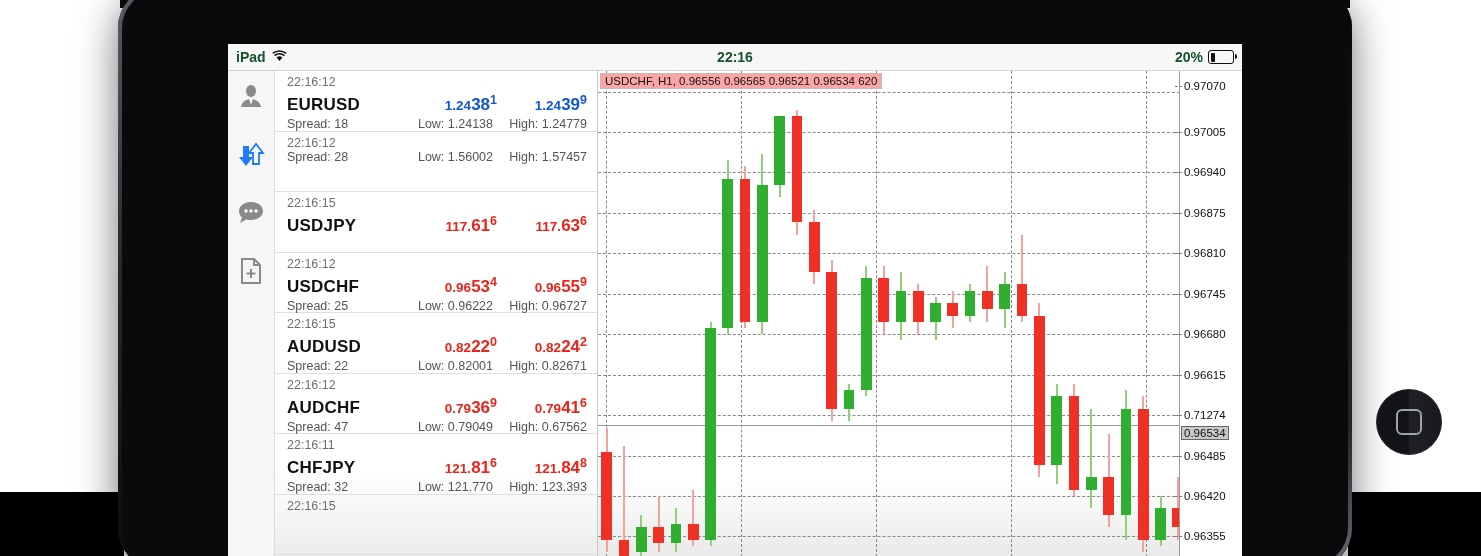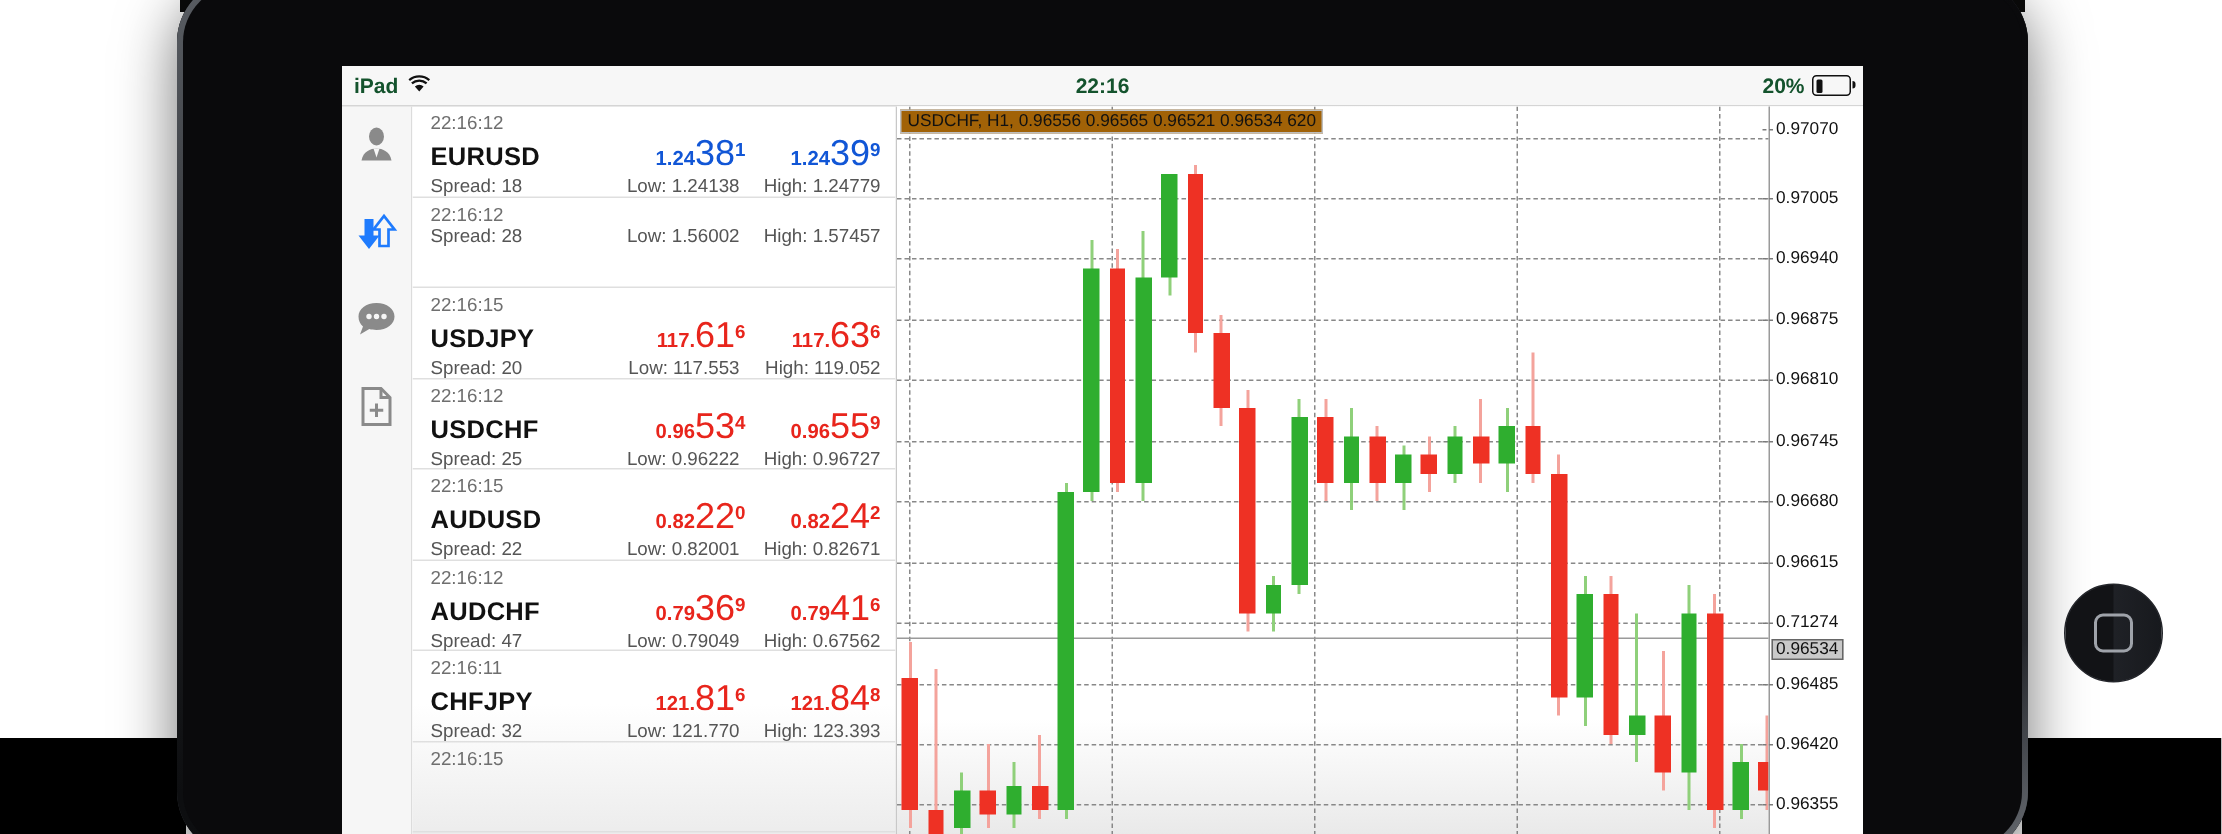--- a/index.html
+++ b/index.html
@@ -58,31 +58,31 @@
   .seg-item.active{background:#1f7bfd;color:#fff;}
   .tb-ico{color:#1f7bfd;display:flex;align-items:center;}
 
   #qlist{flex:1;overflow:hidden;background:linear-gradient(to bottom,#fff 82%,#ececec 100%);}
   .qrow{height:60.5px;border-bottom:1px solid #dfdfdf;padding:4px 10px 0 12px;box-sizing:border-box;position:relative;}
   .qtime{font-size:12.5px;color:#6f6f6f;line-height:14px;}
   .qmid{display:flex;align-items:baseline;line-height:22px;}
   .qsym{font-size:17px;font-weight:700;color:#111;letter-spacing:.2px;width:120px;}
   .qprice{flex:1;text-align:right;white-space:nowrap;}
   .p-int{font-size:13.5px;font-weight:700;}
-  .p-big{font-size:24px;font-weight:400;}
+  .p-big{font-size:17px;font-weight:700;}
   .p-sup{font-size:12.5px;font-weight:700;vertical-align:super;}
   .up{color:#1156d6;} .dn{color:#e8251c;}
   .qbot{display:flex;font-size:12.5px;color:#555;line-height:15px;}
   .qspread{width:120px;}
   .qlow{flex:1;text-align:right;padding-right:8px;}
   .qhigh{flex:1;text-align:right;}
 
   
   #chart{flex:1;position:relative;background:#fff;}
-  #chart-head{position:absolute;left:2px;top:2px;font-size:11.5px;color:#111;background:#a16207;
+  #chart-head{position:absolute;left:2px;top:2px;font-size:11.5px;color:#111;background:#fca5a5;
               padding:1px 4px;border:1px solid #bdbdbd;z-index:6;white-space:nowrap;}
   #plot{position:absolute;left:0;top:0;right:62px;bottom:0;overflow:hidden;
         background:linear-gradient(to bottom,#fff 84%,#e9e9e9 100%);}
   #axis{position:absolute;right:0;top:0;width:62px;bottom:0;border-left:1px solid #9a9a9a;background:#fff;}
   .ytick{position:absolute;left:4px;font-size:11.5px;color:#111;transform:translateY(-50%);white-space:nowrap;}
   .ytick:before{content:"";position:absolute;left:-9px;top:50%;width:7px;border-top:1px dashed #7a7a7a;}
   #ylast{position:absolute;left:1px;font-size:11.5px;color:#111;background:#c9c9c9;border:1px solid #666;
          padding:0 2px;transform:translateY(-50%);white-space:nowrap;}
   .hline{position:absolute;left:0;right:0;border-top:1px dashed #888;}
   .vline{position:absolute;top:0;bottom:0;border-left:1px dashed #888;}
@@ -198,25 +198,20 @@
                 <div class="qhigh">High: 1.57457</div>
               </div>
             </div>
             <div class="qrow">
               <div class="qtime">22:16:15</div>
               <div class="qmid">
                 <div class="qsym">USDJPY</div>
                 <div class="qprice"><span class="p-int dn">117.</span><span class="p-big dn">61</span><span class="p-sup dn">6</span></div>
                 <div class="qprice"><span class="p-int dn">117.</span><span class="p-big dn">63</span><span class="p-sup dn">6</span></div>
               </div>
-              <div class="qbot">
-                <div class="qspread">Spread: 20</div>
-                <div class="qlow">Low: 117.553</div>
-                <div class="qhigh">High: 119.052</div>
-              </div>
             </div>
             <div class="qrow">
               <div class="qtime">22:16:12</div>
               <div class="qmid">
                 <div class="qsym">USDCHF</div>
                 <div class="qprice"><span class="p-int dn">0.96</span><span class="p-big dn">53</span><span class="p-sup dn">4</span></div>
                 <div class="qprice"><span class="p-int dn">0.96</span><span class="p-big dn">55</span><span class="p-sup dn">9</span></div>
               </div>
               <div class="qbot">
                 <div class="qspread">Spread: 25</div>

